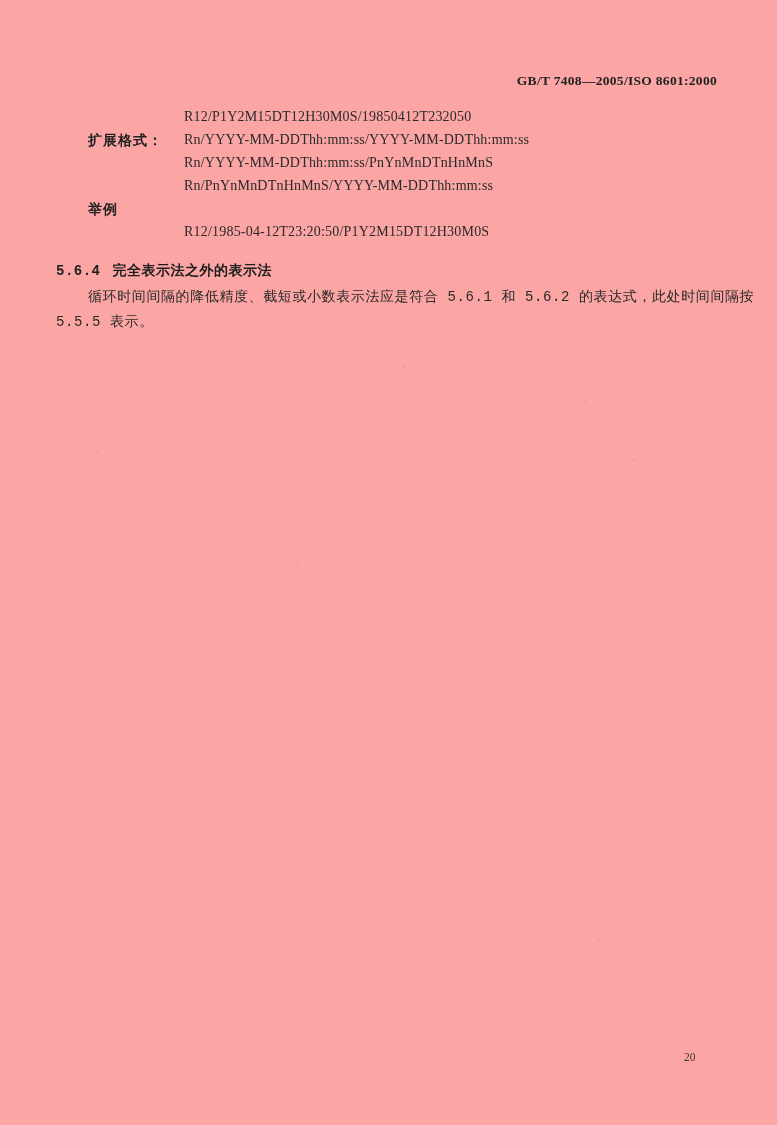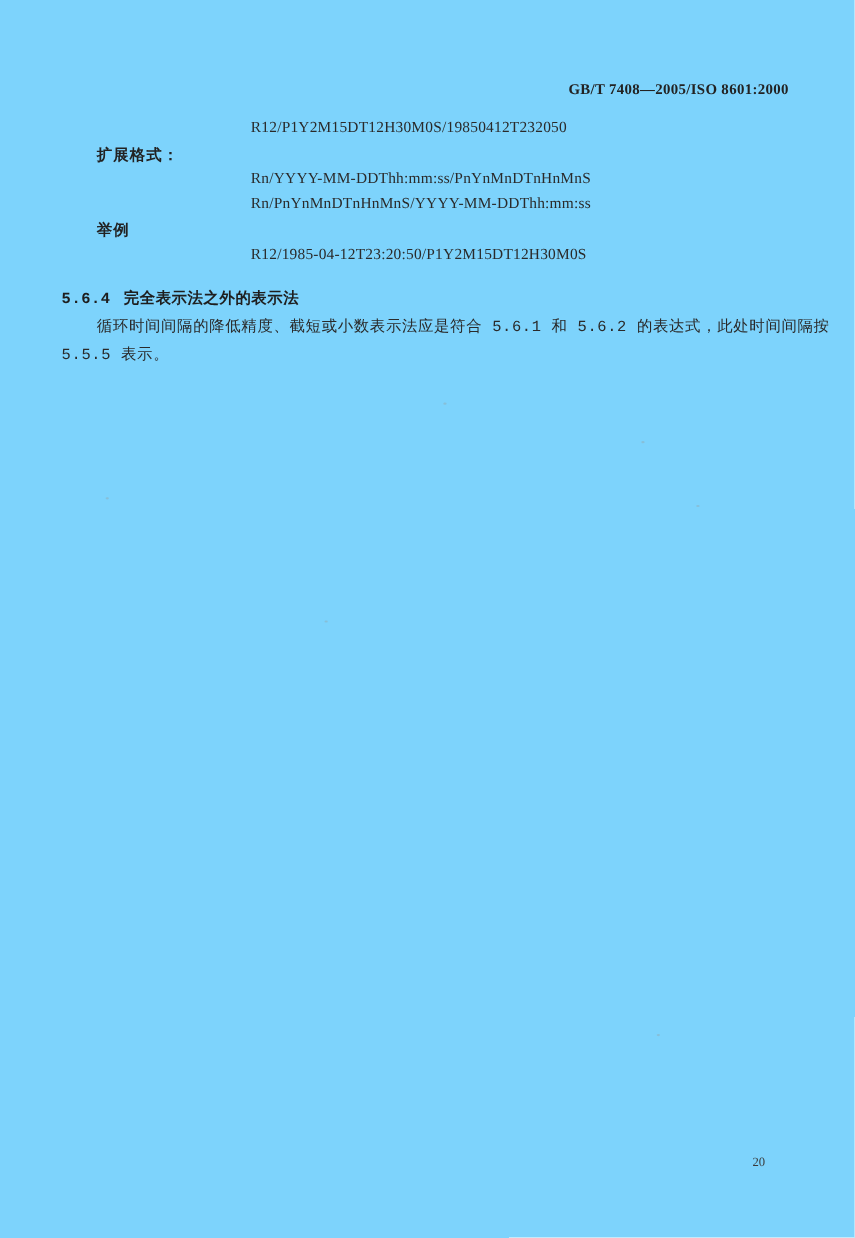--- a/index.html
+++ b/index.html
@@ -4,40 +4,39 @@
 <style>
   html, body {
     margin: 0;
     padding: 0;
     background: #fbfbfa;
   }
   .page {
     position: relative;
     width: 777px;
     height: 1125px;
-    background: #7dd3fc;
+    background: #fca5a5;
     overflow: hidden;
     font-family: "Liberation Serif", "DejaVu Serif", serif;
     color: #262626;
   }
   .abs { position: absolute; white-space: nowrap; }
   .doc-header {
     top: 73px;
     right: 60px;
     font-size: 13.5px;
     font-weight: bold;
     letter-spacing: 0.3px;
     color: #222;
   }
   .code-line {
     left: 184px;
     font-size: 14px;
     letter-spacing: 0.2px;
     color: #2a2a2a;
-    margin-left: 44px;
   }
   .row-label {
     left: 88px;
     font-size: 14px;
     font-weight: bold;
     letter-spacing: 1px;
     color: #222;
   }
   .section-heading {
     left: 56px;
@@ -74,20 +73,21 @@
 </head>
 <body>
 
 <div class="page">
 
   <div class="abs doc-header">GB/T 7408—2005/ISO 8601:2000</div>
 
   <div class="abs code-line" style="top:109px">R12/P1Y2M15DT12H30M0S/19850412T232050</div>
 
   <div class="abs row-label" style="top:132px">扩展格式：</div>
+  <div class="abs code-line" style="top:132px">Rn/YYYY-MM-DDThh:mm:ss/YYYY-MM-DDThh:mm:ss</div>
   <div class="abs code-line" style="top:155px">Rn/YYYY-MM-DDThh:mm:ss/PnYnMnDTnHnMnS</div>
   <div class="abs code-line" style="top:178px">Rn/PnYnMnDTnHnMnS/YYYY-MM-DDThh:mm:ss</div>
 
   <div class="abs row-label" style="top:201px">举例</div>
   <div class="abs code-line" style="top:224px">R12/1985-04-12T23:20:50/P1Y2M15DT12H30M0S</div>
 
   <div class="abs section-heading">
     <span class="sec-num">5.6.4</span><span>完全表示法之外的表示法</span>
   </div>
 

